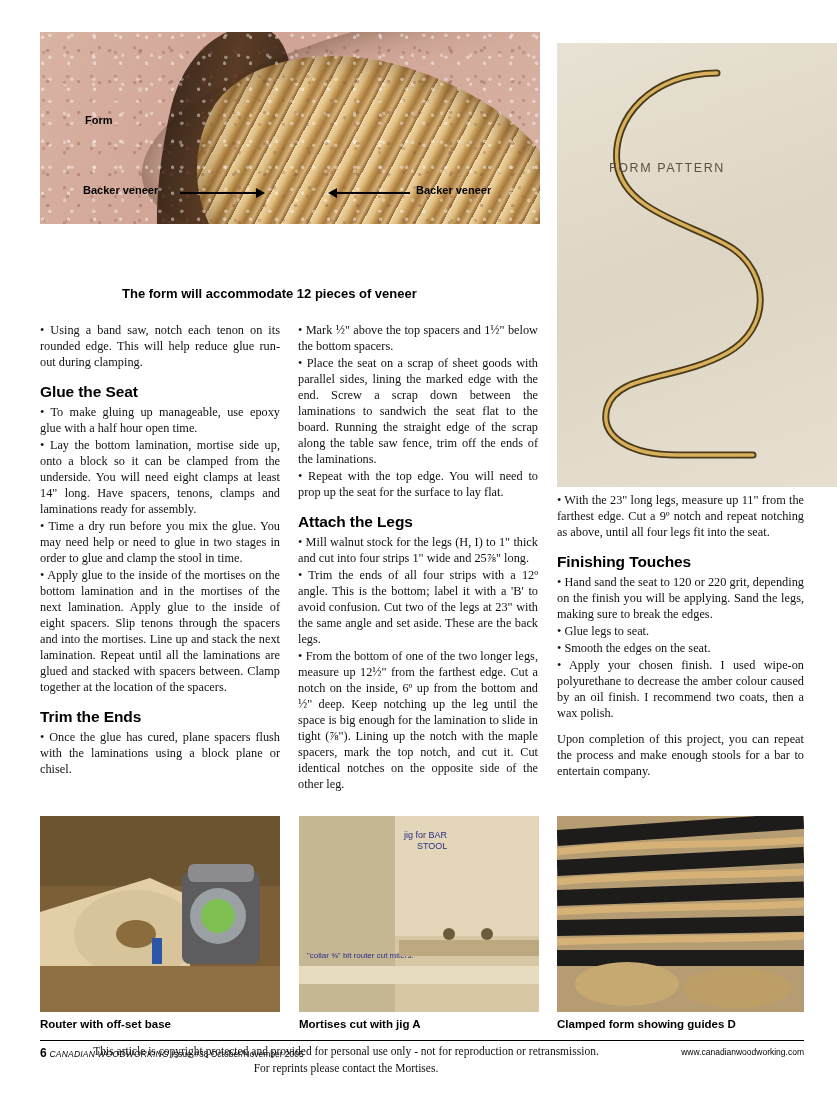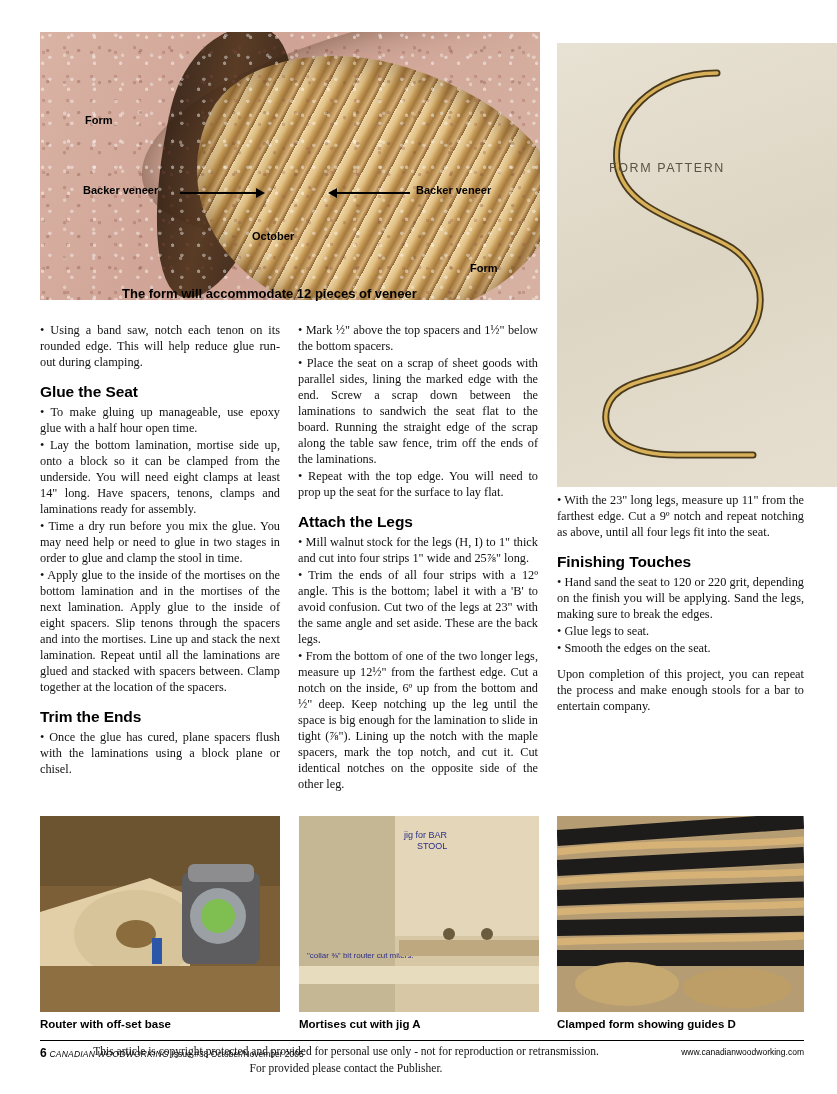--- a/index.html
+++ b/index.html
@@ -18,21 +18,21 @@
   .page {
     position: absolute;
     left: 0; top: 0;
     width: 837px; height: 1094px;
   }
 
   
   .photo-form {
     position: absolute;
     left: 40px; top: 32px;
-    width: 500px; height: 268px;
+    width: 500px; height: 192px;
     background:
       radial-gradient(circle at 20% 30%, rgba(255,255,255,0.28) 0 2px, transparent 3px),
       radial-gradient(circle at 60% 70%, rgba(255,255,255,0.22) 0 2px, transparent 3px),
       linear-gradient(115deg, #d9b3a4 0%, #cfa395 40%, #d7b2a3 100%);
     overflow: hidden;
   }
   .speckle {
     position: absolute; left:0; top:0; right:0; bottom:0;
     background-image:
       radial-gradient(circle at 10% 20%, rgba(255,255,255,.5) 0 1.5px, transparent 2px),
@@ -263,20 +263,21 @@
     <div class="bullet">Trim the ends of all four strips with a 12º angle. This is the bottom; label it with a 'B' to avoid confusion. Cut two of the legs at 23" with the same angle and set aside. These are the back legs.</div>
     <div class="bullet">From the bottom of one of the two longer legs, measure up 12½" from the farthest edge. Cut a notch on the inside, 6º up from the bottom and ½" deep. Keep notching up the leg until the space is big enough for the lamination to slide in tight (⅞"). Lining up the notch with the maple spacers, mark the top notch, and cut it. Cut identical notches on the opposite side of the other leg.</div>
   </div>
 
   <div class="col col3">
     <div class="bullet">With the 23" long legs, measure up 11" from the farthest edge.  Cut a 9º notch and repeat notching as above, until all four legs fit into the seat.</div>
     <h2 class="sec">Finishing Touches</h2>
     <div class="bullet">Hand sand the seat to 120 or 220 grit, depending on the finish you will be applying. Sand the legs, making sure to break the edges.</div>
     <div class="bullet">Glue legs to seat.</div>
     <div class="bullet">Smooth the edges on the seat.</div>
+    <div class="bullet">Apply your chosen finish. I used wipe-on polyurethane to decrease the amber colour caused by an oil finish. I recommend two coats, then a wax polish.</div>
     <p style="margin-top:10px;">Upon completion of this project, you can repeat the process and make enough stools for a bar to entertain company.</p>
   </div>
 
   <div class="bphoto bp1">
     <svg width="240" height="196" viewBox="0 0 240 196">
       <rect x="0" y="0" width="240" height="196" fill="#7d5f37"></rect>
       <rect x="0" y="0" width="240" height="70" fill="#6d5430"></rect>
       <path d="M0 96 L110 62 L150 80 L150 150 L0 150 Z" fill="#e2cfa8"></path>
       <ellipse cx="96" cy="118" rx="62" ry="44" fill="#d8c49a"></ellipse>
       <ellipse cx="96" cy="118" rx="20" ry="14" fill="#8a6c3d"></ellipse>
@@ -328,16 +329,16 @@
 
   <div class="footer-rule"></div>
   <div class="folio">
     <span class="num">6</span>
     <span class="mag">CANADIAN WOODWORKING</span>
     <span class="issue">Issue #38  October/November 2005</span>
   </div>
   <div class="folio-right">www.canadianwoodworking.com</div>
   <div class="notice">
     <span>This article is copyright protected and provided for personal use only  - not for reproduction or retransmission.</span><br>
-    <span>For provided please contact the Publisher.</span>
+    <span>For reprints please contact the Mortises.</span>
   </div>
 
 </div>
 
 </body></html>

